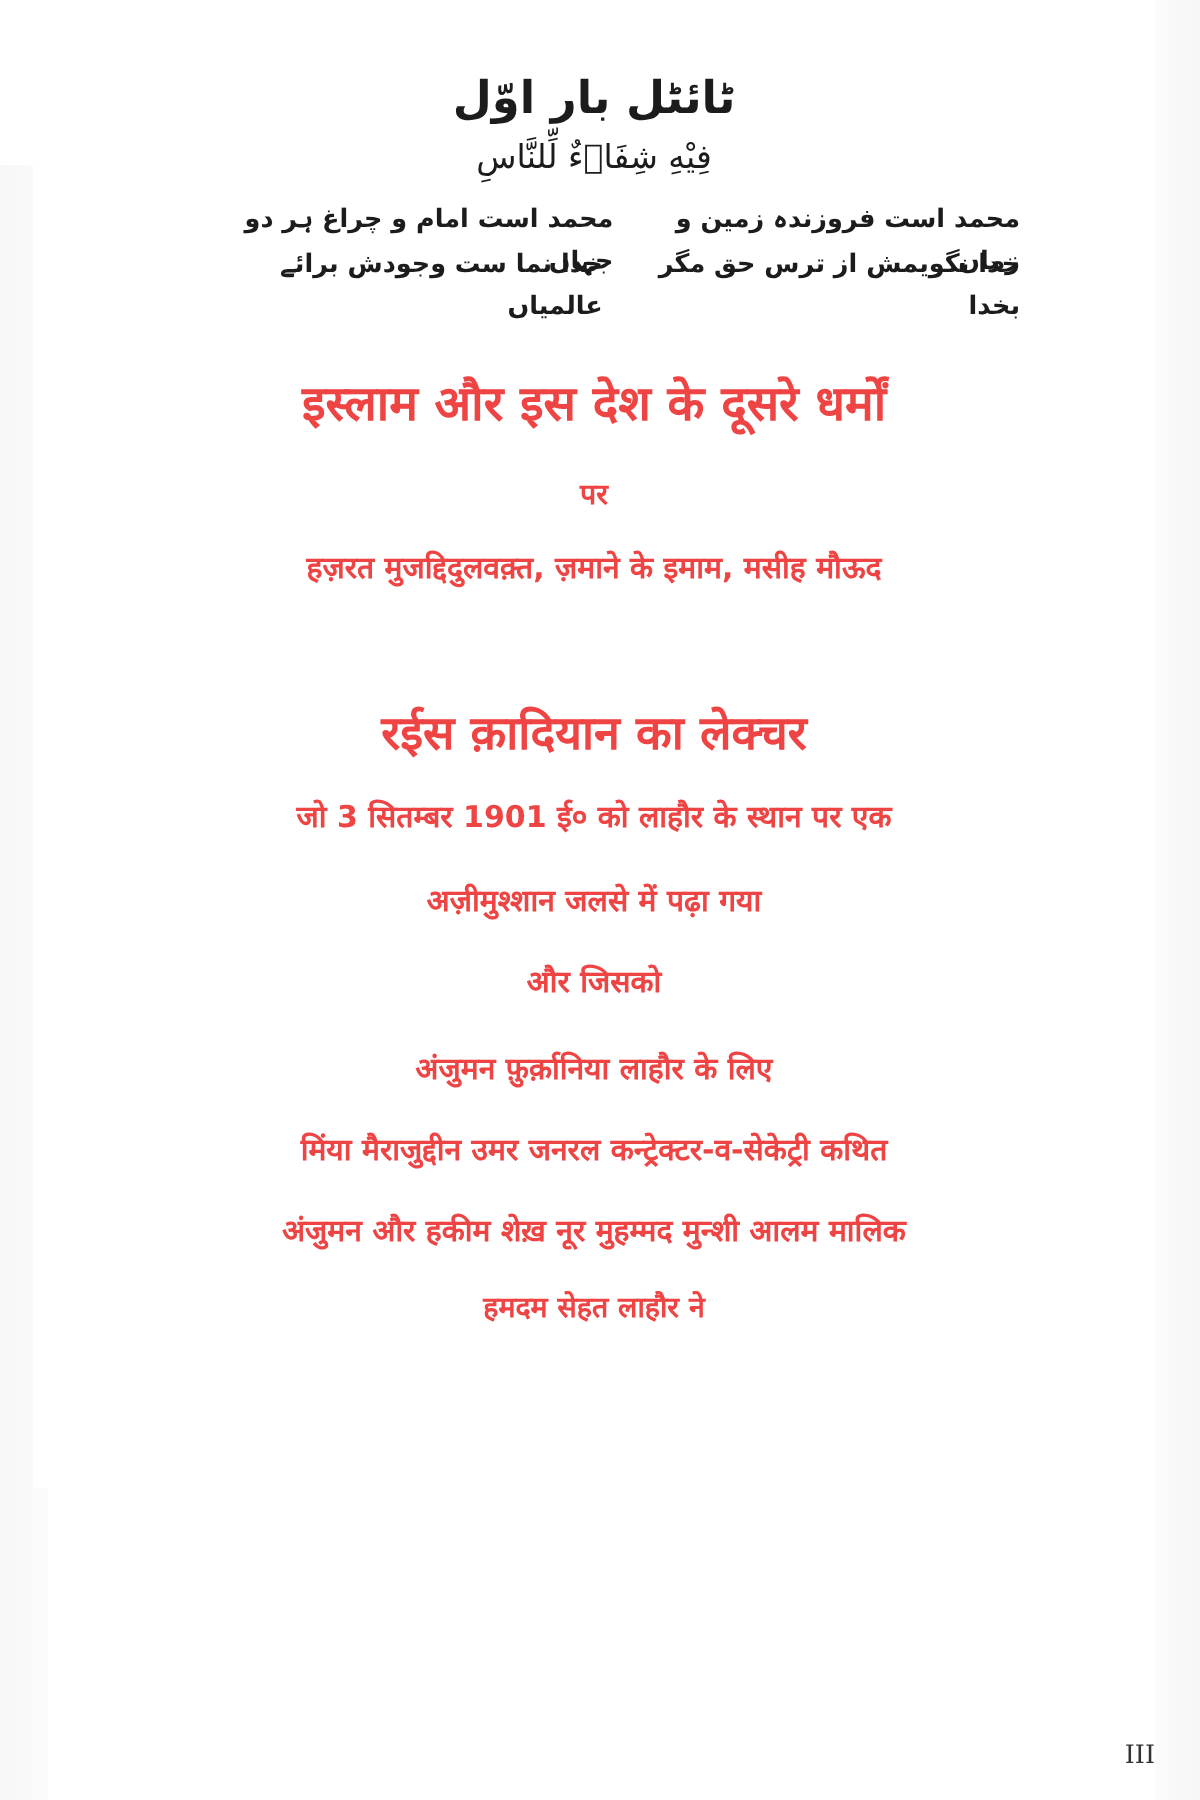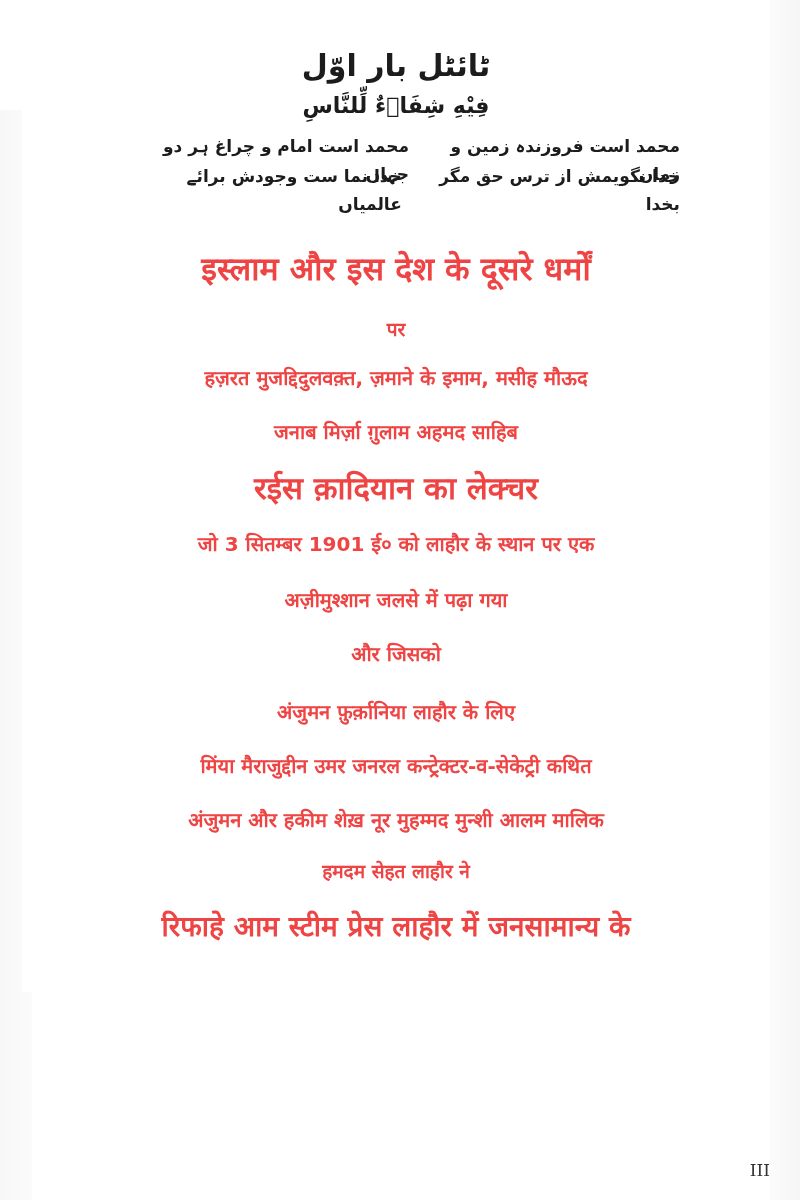--- a/index.html
+++ b/index.html
@@ -43,21 +43,21 @@
     }
     .urdu-title {
       top: 46px;
       font-size: 30px;
       font-weight: bold;
       line-height: 40px;
     }
     .urdu-verse {
       top: 92px;
       font-size: 22px;
-      font-weight: bold;
+      font-weight: normal;
       line-height: 28px;
     }
     .couplets {
       position: absolute;
       top: 132px;
       left: 98px;
       width: 560px;
       direction: rtl;
       font-family: "DejaVu Sans", sans-serif;
       font-size: 17px;
@@ -123,25 +123,23 @@
     </div>
     <div class="couplet-row">
       <span>خدا نگویمش از ترس حق مگر بخدا</span>
       <span>خدا نما ست وجودش برائے عالمیاں</span>
     </div>
   </div>
 
   <div class="hindi h-title">इस्लाम और इस देश के दूसरे धर्मों</div>
   <div class="hindi h-par">पर</div>
   <div class="hindi h-line3">हज़रत मुजद्दिदुलवक़्त, ज़माने के इमाम, मसीह मौऊद</div>
-  <div class="hindi h-line4">जनाब मिर्ज़ा ग़ुलाम अहमद साहिब</div>
   <div class="hindi h-lecture">रईस क़ादियान का लेक्चर</div>
   <div class="hindi h-line6">जो 3 सितम्बर 1901 ई० को लाहौर के स्थान पर एक</div>
   <div class="hindi h-line7">अज़ीमुश्शान जलसे में पढ़ा गया</div>
   <div class="hindi h-line8">और जिसको</div>
   <div class="hindi h-line9">अंजुमन फ़ुर्क़ानिया लाहौर के लिए</div>
   <div class="hindi h-line10">मिंया मैराजुद्दीन उमर जनरल कन्ट्रेक्टर-व-सेकेट्री कथित</div>
   <div class="hindi h-line11">अंजुमन और हकीम शेख़ नूर मुहम्मद मुन्शी आलम मालिक</div>
   <div class="hindi h-line12">हमदम सेहत लाहौर ने</div>
-  <div class="hindi h-line13">रिफाहे आम स्टीम प्रेस लाहौर में जनसामान्य के</div>
 
   <div class="page-number">III</div>
 </div>
 
 </body></html>

